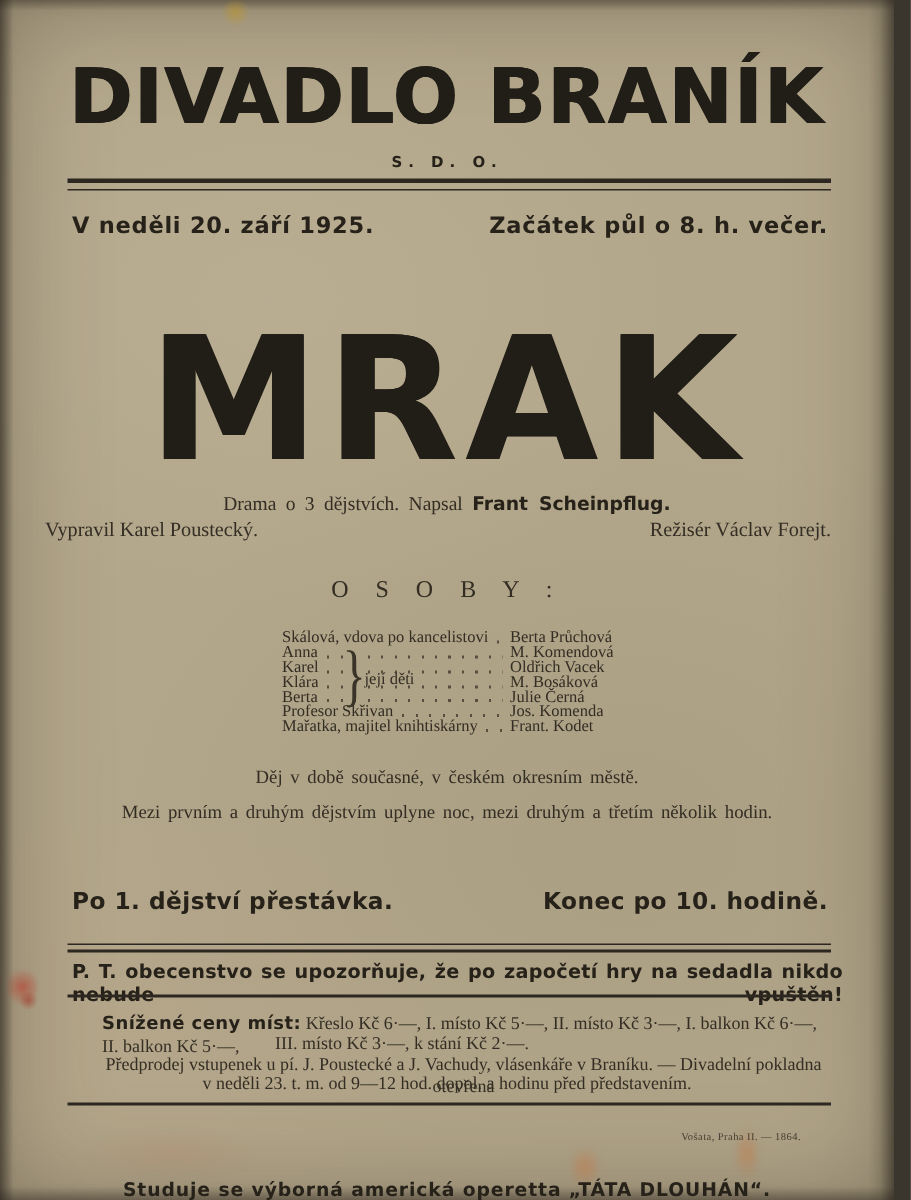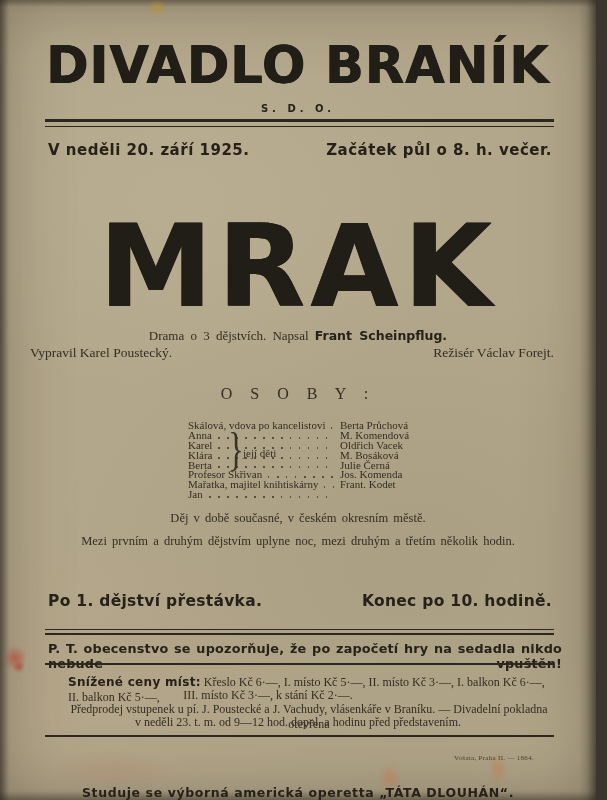--- a/index.html
+++ b/index.html
@@ -130,25 +130,20 @@
     <div class="cast-row">
       <span class="cast-role">Profesor Skřivan</span>
       <span class="cast-leader"></span>
       <span class="cast-actor">Jos. Komenda</span>
     </div>
     <div class="cast-row">
       <span class="cast-role">Mařatka, majitel knihtiskárny</span>
       <span class="cast-leader"></span>
       <span class="cast-actor">Frant. Kodet</span>
     </div>
-    <div class="cast-row">
-      <span class="cast-role">Jan</span>
-      <span class="cast-leader"></span>
-      <span class="cast-actor"></span>
-    </div>
   </div>
   <div class="abs serif" id="cast-brace">}</div>
   <div class="abs serif" id="children-label">její děti</div>
 
   <div class="abs serif" id="setting-line">Děj v době současné, v českém okresním městě.</div>
   <div class="abs serif" id="acts-line">Mezi prvním a druhým dějstvím uplyne noc, mezi druhým a třetím několik hodin.</div>
 
   <div class="abs" id="schedule-row">
     <span class="boldsans">Po 1. dějství přestávka.</span>
     <span class="boldsans">Konec po 10. hodině.</span>

